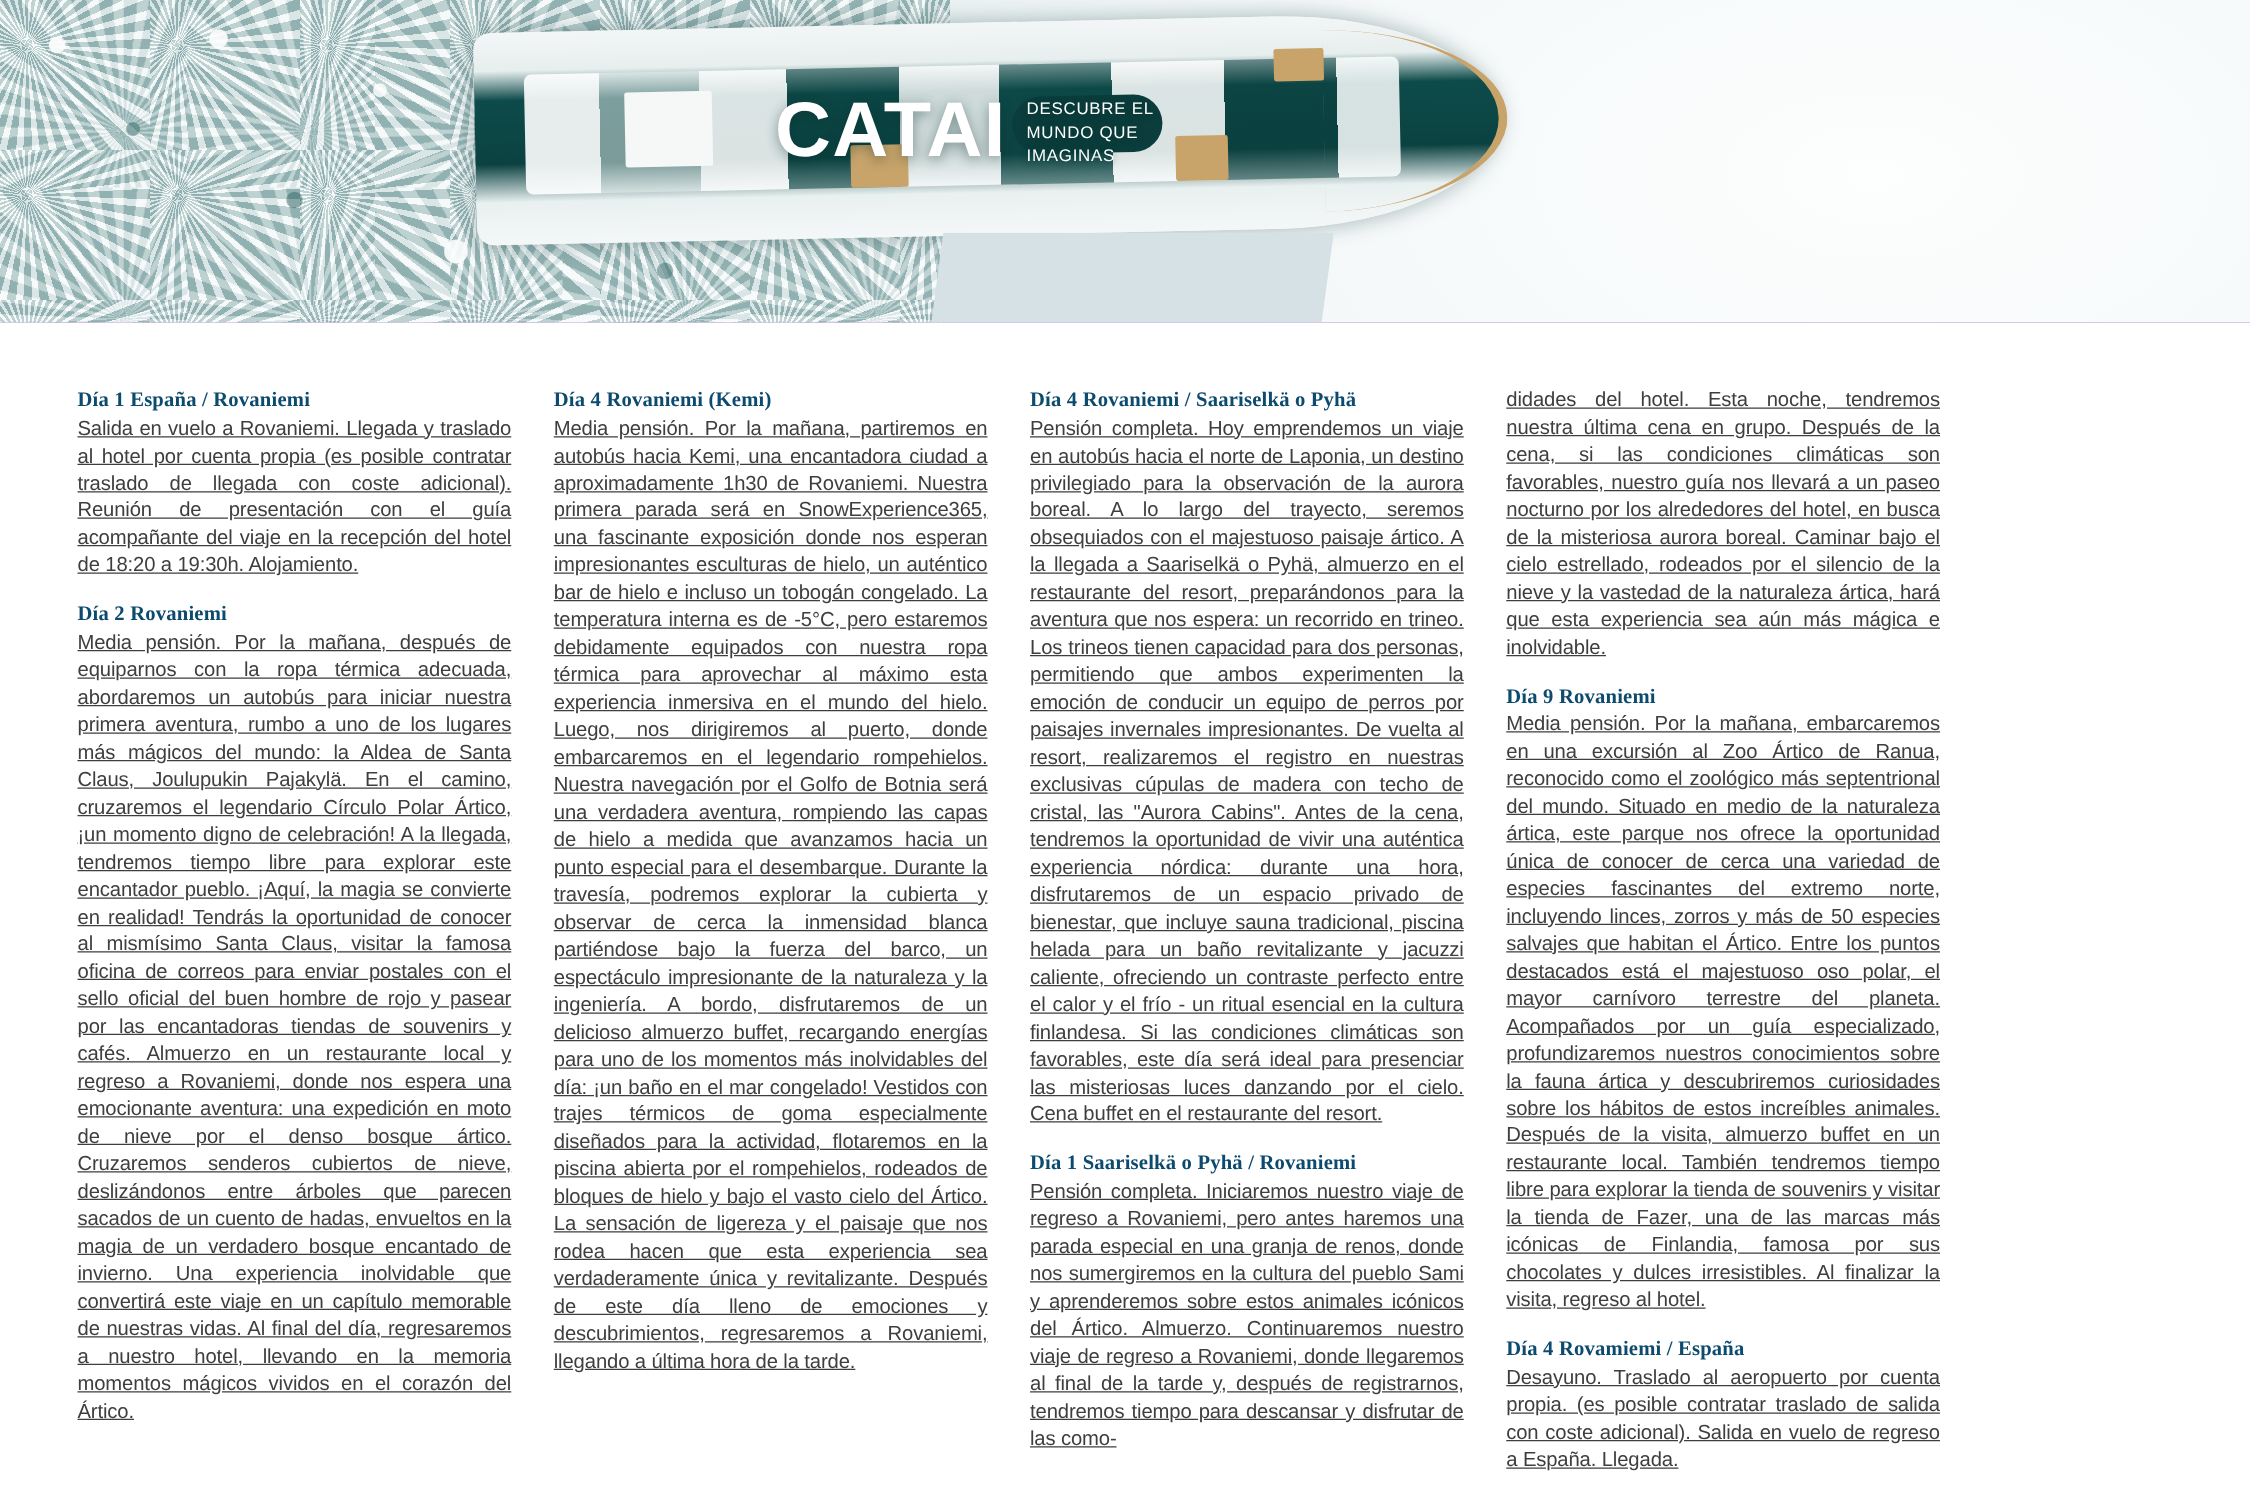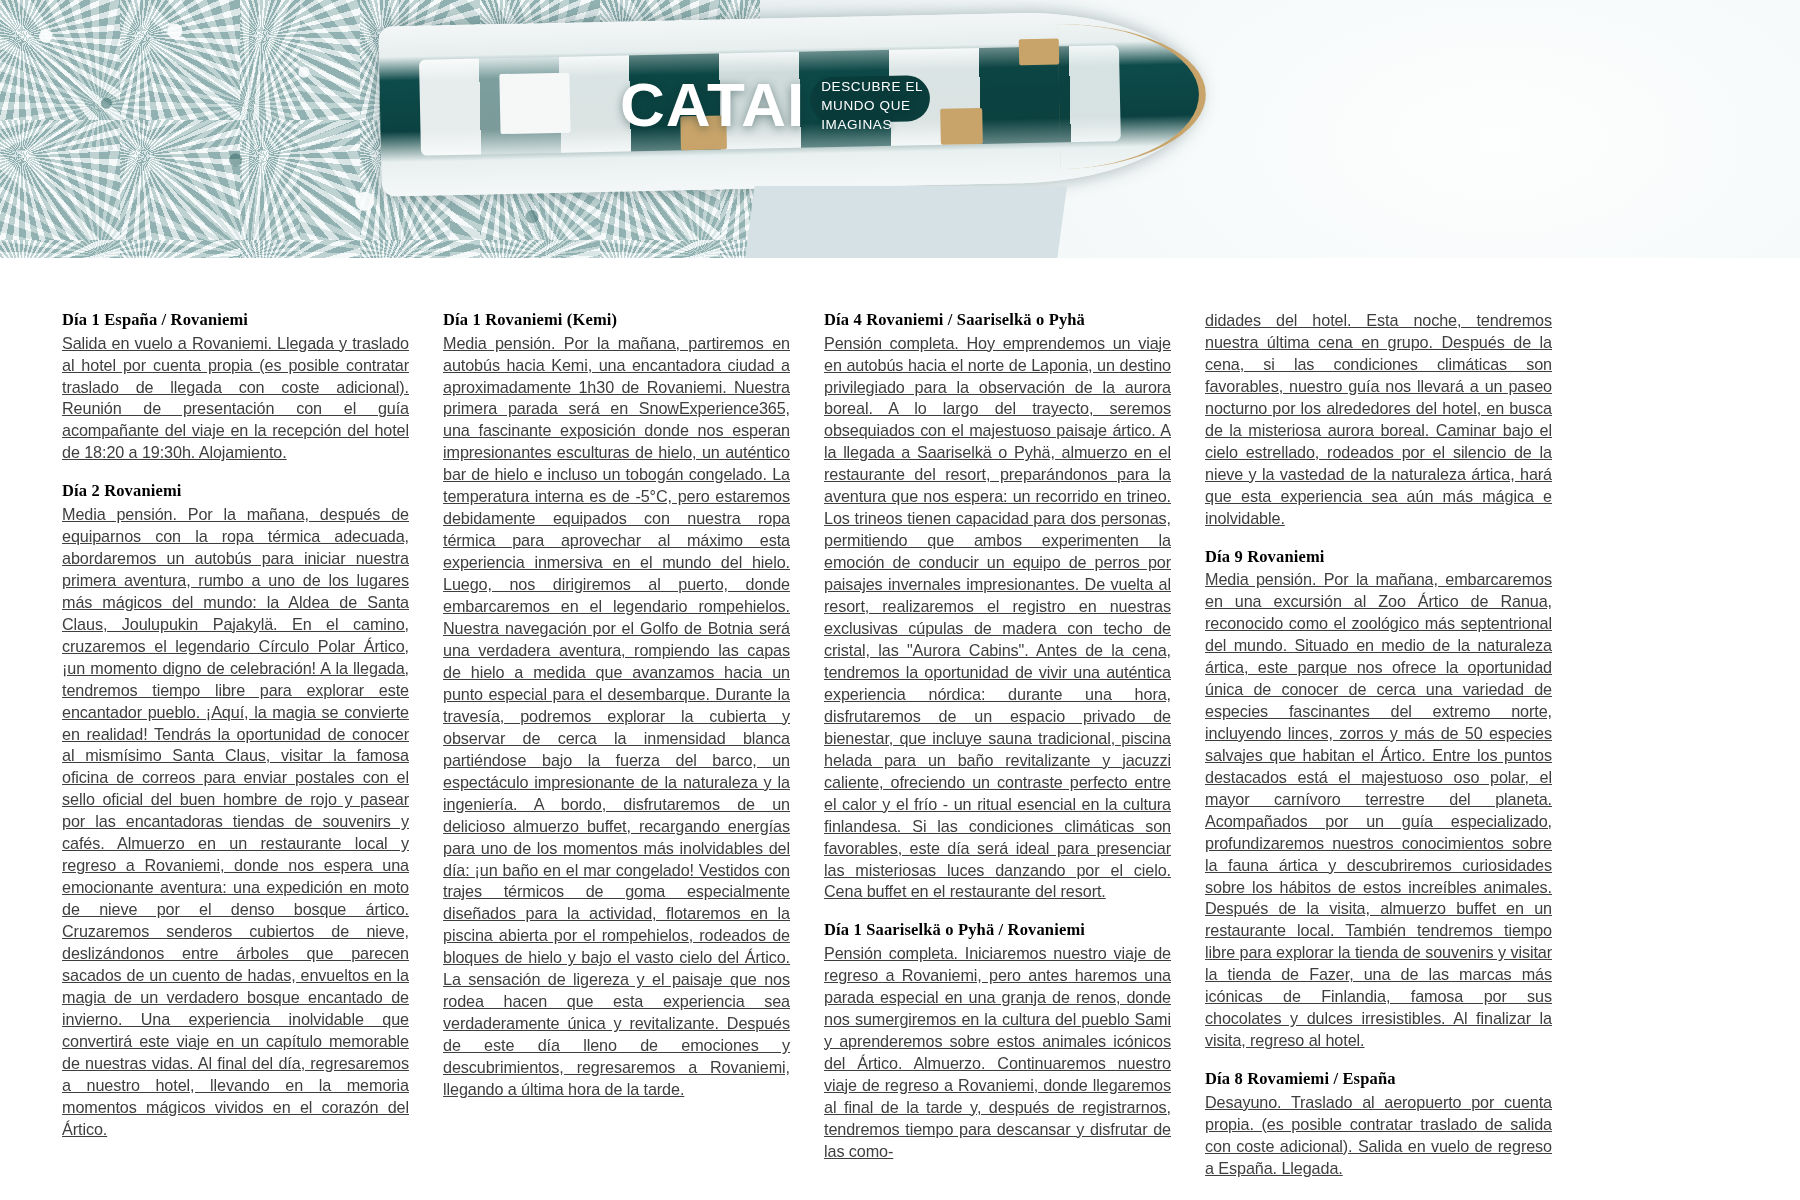--- a/index.html
+++ b/index.html
@@ -137,21 +137,21 @@
     display: flex;
     gap: 0;
   }
   .col {
     width: 347px;
     margin-right: 34px;
   }
   .col:last-child { margin-right: 0; }
 
   .day-title {
-    color: #000000;
+    color: #0c4a6e;
     font-size: 16.5px;
     font-weight: bold;
     font-family: "Liberation Serif", serif;
     letter-spacing: .15px;
     margin: 0 0 2px 0;
     line-height: 1.25;
   }
   .day-body {
     color: #3e3e3e;
     font-size: 16.2px;
@@ -204,21 +204,21 @@
         <p class="day-body">Salida en vuelo a Rovaniemi. Llegada y traslado al hotel por cuenta propia (es posible contratar traslado de llegada con coste adicional). Reunión de presentación con el guía acompañante del viaje en la recepción del hotel de 18:20 a 19:30h. Alojamiento.</p>
       </div>
       <div class="block">
         <h3 class="day-title">Día 2 Rovaniemi</h3>
         <p class="day-body tight">Media pensión. Por la mañana, después de equiparnos con la ropa térmica adecuada, abordaremos un autobús para iniciar nuestra primera aventura, rumbo a uno de los lugares más mágicos del mundo: la Aldea de Santa Claus, Joulupukin Pajakylä. En el camino, cruzaremos el legendario Círculo Polar Ártico, ¡un momento digno de celebración! A la llegada, tendremos tiempo libre para explorar este encantador pueblo. ¡Aquí, la magia se convierte en realidad! Tendrás la oportunidad de conocer al mismísimo Santa Claus, visitar la famosa oficina de correos para enviar postales con el sello oficial del buen hombre de rojo y pasear por las encantadoras tiendas de souvenirs y cafés. Almuerzo en un restaurante local y regreso a Rovaniemi, donde nos espera una emocionante aventura: una expedición en moto de nieve por el denso bosque ártico. Cruzaremos senderos cubiertos de nieve, deslizándonos entre árboles que parecen sacados de un cuento de hadas, envueltos en la magia de un verdadero bosque encantado de invierno. Una experiencia inolvidable que convertirá este viaje en un capítulo memorable de nuestras vidas. Al final del día, regresaremos a nuestro hotel, llevando en la memoria momentos mágicos vividos en el corazón del Ártico.</p>
       </div>
     </div>
 
     <div class="col">
       <div class="block">
-        <h3 class="day-title">Día 1 Rovaniemi (Kemi)</h3>
+        <h3 class="day-title">Día 4 Rovaniemi (Kemi)</h3>
         <p class="day-body tight">Media pensión. Por la mañana, partiremos en autobús hacia Kemi, una encantadora ciudad a aproximadamente 1h30 de Rovaniemi. Nuestra primera parada será en SnowExperience365, una fascinante exposición donde nos esperan impresionantes esculturas de hielo, un auténtico bar de hielo e incluso un tobogán congelado. La temperatura interna es de -5°C, pero estaremos debidamente equipados con nuestra ropa térmica para aprovechar al máximo esta experiencia inmersiva en el mundo del hielo. Luego, nos dirigiremos al puerto, donde embarcaremos en el legendario rompehielos. Nuestra navegación por el Golfo de Botnia será una verdadera aventura, rompiendo las capas de hielo a medida que avanzamos hacia un punto especial para el desembarque. Durante la travesía, podremos explorar la cubierta y observar de cerca la inmensidad blanca partiéndose bajo la fuerza del barco, un espectáculo impresionante de la naturaleza y la ingeniería. A bordo, disfrutaremos de un delicioso almuerzo buffet, recargando energías para uno de los momentos más inolvidables del día: ¡un baño en el mar congelado! Vestidos con trajes térmicos de goma especialmente diseñados para la actividad, flotaremos en la piscina abierta por el rompehielos, rodeados de bloques de hielo y bajo el vasto cielo del Ártico. La sensación de ligereza y el paisaje que nos rodea hacen que esta experiencia sea verdaderamente única y revitalizante. Después de este día lleno de emociones y descubrimientos, regresaremos a Rovaniemi, llegando a última hora de la tarde.</p>
       </div>
     </div>
 
     <div class="col">
       <div class="block">
         <h3 class="day-title">Día 4 Rovaniemi / Saariselkä o Pyhä</h3>
         <p class="day-body">Pensión completa. Hoy emprendemos un viaje en autobús hacia el norte de Laponia, un destino privilegiado para la observación de la aurora boreal. A lo largo del trayecto, seremos obsequiados con el majestuoso paisaje ártico. A la llegada a Saariselkä o Pyhä, almuerzo en el restaurante del resort, preparándonos para la aventura que nos espera: un recorrido en trineo. Los trineos tienen capacidad para dos personas, permitiendo que ambos experimenten la emoción de conducir un equipo de perros por paisajes invernales impresionantes. De vuelta al resort, realizaremos el registro en nuestras exclusivas cúpulas de madera con techo de cristal, las "Aurora Cabins". Antes de la cena, tendremos la oportunidad de vivir una auténtica experiencia nórdica: durante una hora, disfrutaremos de un espacio privado de bienestar, que incluye sauna tradicional, piscina helada para un baño revitalizante y jacuzzi caliente, ofreciendo un contraste perfecto entre el calor y el frío - un ritual esencial en la cultura finlandesa. Si las condiciones climáticas son favorables, este día será ideal para presenciar las misteriosas luces danzando por el cielo. Cena buffet en el restaurante del resort.</p>
       </div>
       <div class="block">
@@ -229,19 +229,19 @@
 
     <div class="col">
       <div class="block">
         <p class="day-body">didades del hotel. Esta noche, tendremos nuestra última cena en grupo. Después de la cena, si las condiciones climáticas son favorables, nuestro guía nos llevará a un paseo nocturno por los alrededores del hotel, en busca de la misteriosa aurora boreal. Caminar bajo el cielo estrellado, rodeados por el silencio de la nieve y la vastedad de la naturaleza ártica, hará que esta experiencia sea aún más mágica e inolvidable.</p>
       </div>
       <div class="block">
         <h3 class="day-title">Día 9 Rovaniemi</h3>
         <p class="day-body">Media pensión. Por la mañana, embarcaremos en una excursión al Zoo Ártico de Ranua, reconocido como el zoológico más septentrional del mundo. Situado en medio de la naturaleza ártica, este parque nos ofrece la oportunidad única de conocer de cerca una variedad de especies fascinantes del extremo norte, incluyendo linces, zorros y más de 50 especies salvajes que habitan el Ártico. Entre los puntos destacados está el majestuoso oso polar, el mayor carnívoro terrestre del planeta. Acompañados por un guía especializado, profundizaremos nuestros conocimientos sobre la fauna ártica y descubriremos curiosidades sobre los hábitos de estos increíbles animales. Después de la visita, almuerzo buffet en un restaurante local. También tendremos tiempo libre para explorar la tienda de souvenirs y visitar la tienda de Fazer, una de las marcas más icónicas de Finlandia, famosa por sus chocolates y dulces irresistibles. Al finalizar la visita, regreso al hotel.</p>
       </div>
       <div class="block">
-        <h3 class="day-title">Día 8 Rovamiemi / España</h3>
+        <h3 class="day-title">Día 4 Rovamiemi / España</h3>
         <p class="day-body tight">Desayuno. Traslado al aeropuerto por cuenta propia. (es posible contratar traslado de salida con coste adicional). Salida en vuelo de regreso a España. Llegada.</p>
       </div>
     </div>
 
   </div>
 </div>
 
 </body></html>

